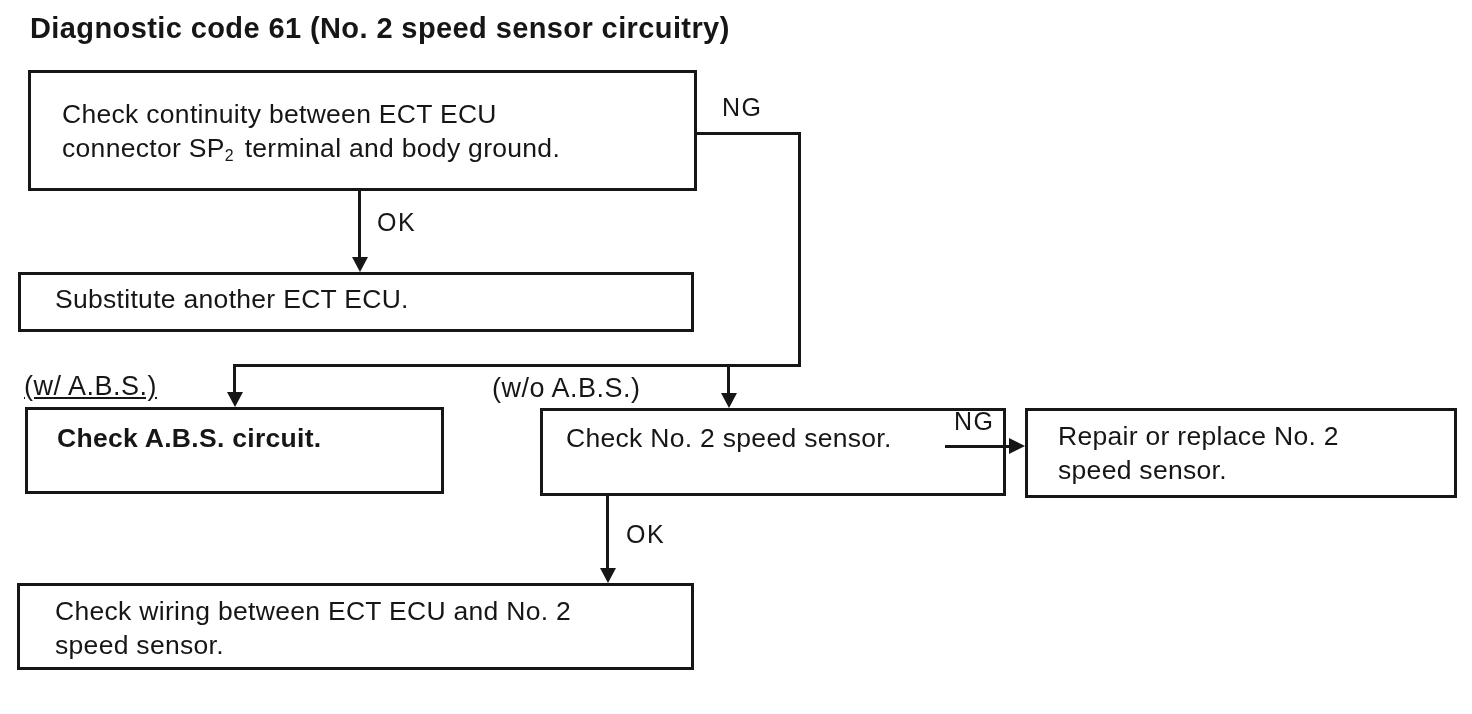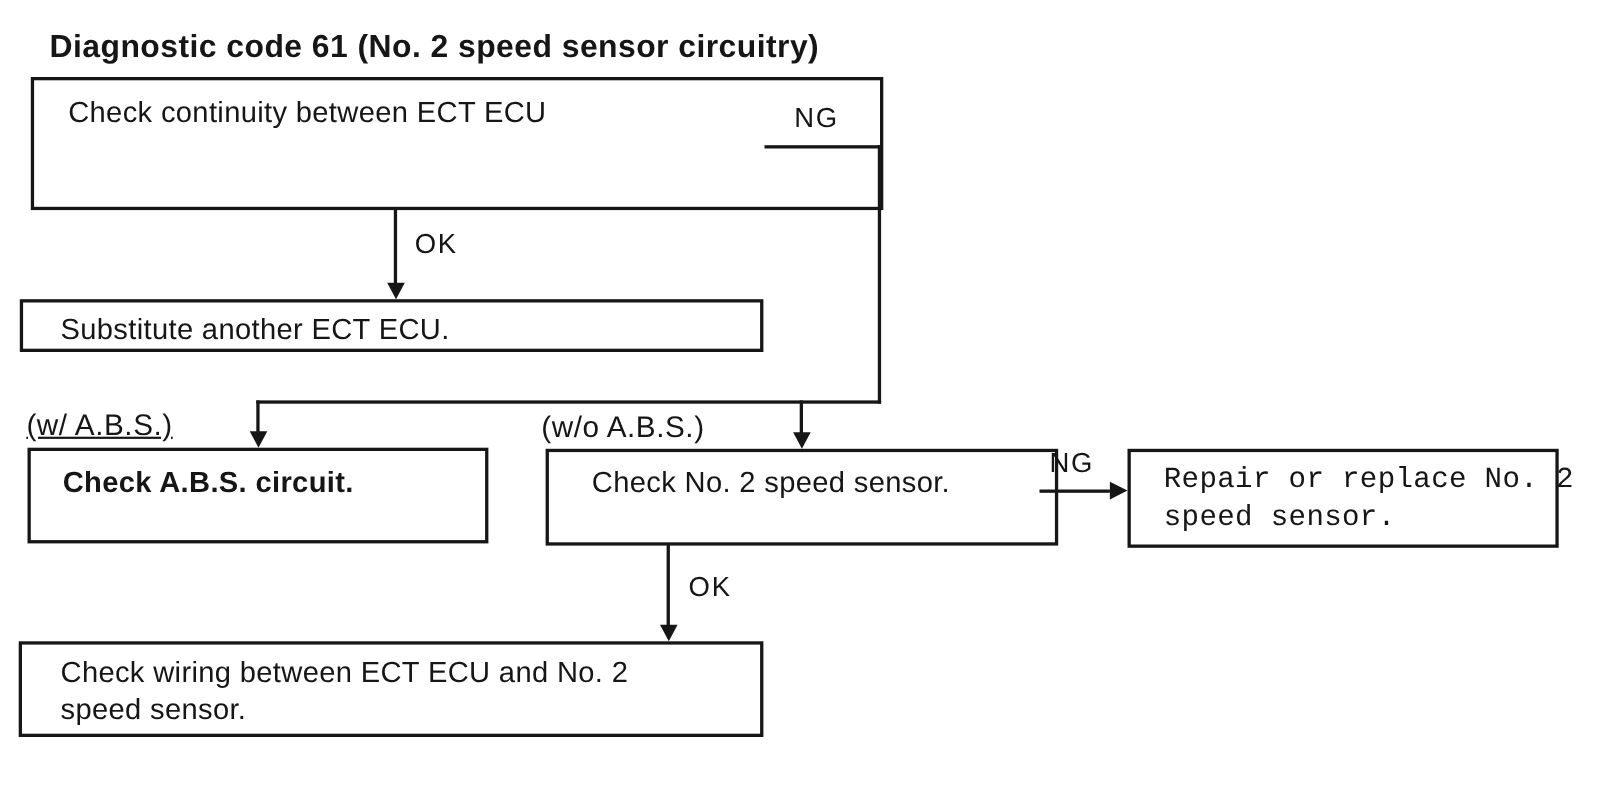--- a/index.html
+++ b/index.html
@@ -9,36 +9,36 @@
   html,body{margin:0;padding:0;background:var(--paper);}
   .canvas{
     position:relative;
     width:1472px;height:714px;
     background:var(--paper);
     font-family:"Liberation Sans","DejaVu Sans",sans-serif;
     color:var(--ink);
     overflow:hidden;
   }
   .title{
-    position:absolute;left:30px;top:10px;margin:15px;
+    position:absolute;left:30px;top:10px;margin:0;
     font-size:29px;font-weight:bold;letter-spacing:0.4px;
     line-height:36px;
   }
   .node{
     position:absolute;box-sizing:border-box;
     border:3px solid var(--ink);
     background:var(--paper);
     font-size:26.5px;line-height:34px;letter-spacing:0.3px;
     white-space:nowrap;
   }
-  .n1{left:28px;top:70px;width:775px;height:121px;padding:12px 0 0 31px;}
-  .n2{left:18px;top:272px;width:676px;height:48px;padding:7px 0 17px 34px;}
+  .n1{left:28px;top:70px;width:669px;height:121px;padding:24px 0 0 31px;}
+  .n2{left:18px;top:272px;width:676px;height:60px;padding:7px 0 17px 34px;}
   .n3{left:25px;top:407px;width:419px;height:87px;padding:11px 0 0 29px;font-weight:bold;}
-  .n4{left:496px;top:408px;width:466px;height:88px;padding:10px 0 0 39px;}
-  .n5{left:1025px;top:408px;width:392px;height:90px;padding:8px 0 0 30px;font-family:Liberation Mono, monospace;}
+  .n4{left:540px;top:408px;width:466px;height:88px;padding:10px 0 0 23px;}
+  .n5{left:1025px;top:408px;width:432px;height:90px;padding:8px 0 0 30px;}
   .n6{left:17px;top:583px;width:677px;height:87px;padding:8px 0 12px 35px;}
   .sub{font-size:0.6em;vertical-align:-0.28em;letter-spacing:0;}
   .t-gap{margin-left:0.42em;}
   .line{position:absolute;background:var(--ink);}
   .edge-label{
     position:absolute;font-size:25px;letter-spacing:1.5px;line-height:30px;
     white-space:nowrap;
   }
   .branch-label{
     position:absolute;font-size:27px;letter-spacing:0.5px;line-height:30px;
@@ -57,20 +57,21 @@
 </style>
 </head>
 <body>
 
 <div class="canvas">
 
   <h1 class="title">Diagnostic code 61 (No. 2 speed sensor circuitry)</h1>
 
   <div class="node n1">
     <div>Check continuity between ECT ECU</div>
+    <div><span>connector SP</span><span class="sub">2</span><span class="t-gap">terminal and body ground.</span></div>
   </div>
 
   <div class="line" style="left:695px;top:132px;width:106px;height:3px;"></div>
   <div class="line" style="left:798px;top:132px;width:3px;height:235px;"></div>
   <div class="line" style="left:233px;top:364px;width:568px;height:3px;"></div>
   <div class="line" style="left:233px;top:364px;width:3px;height:30px;"></div>
   <div class="arrow-down" style="left:227px;top:392px;"></div>
   <div class="line" style="left:727px;top:364px;width:3px;height:31px;"></div>
   <div class="arrow-down" style="left:721px;top:393px;"></div>
   <div class="edge-label" style="left:722px;top:92px;">NG</div>

